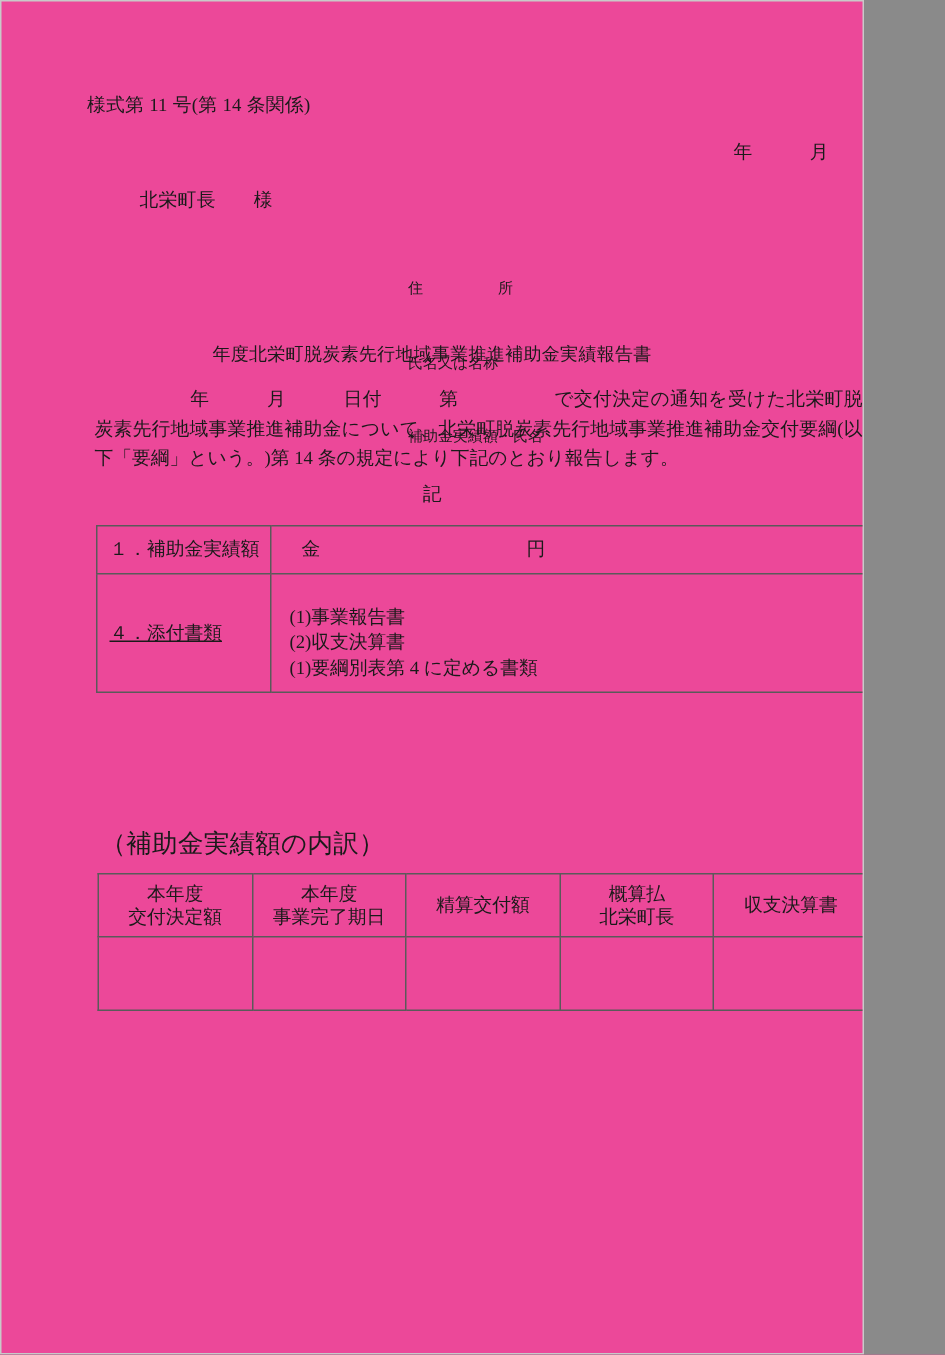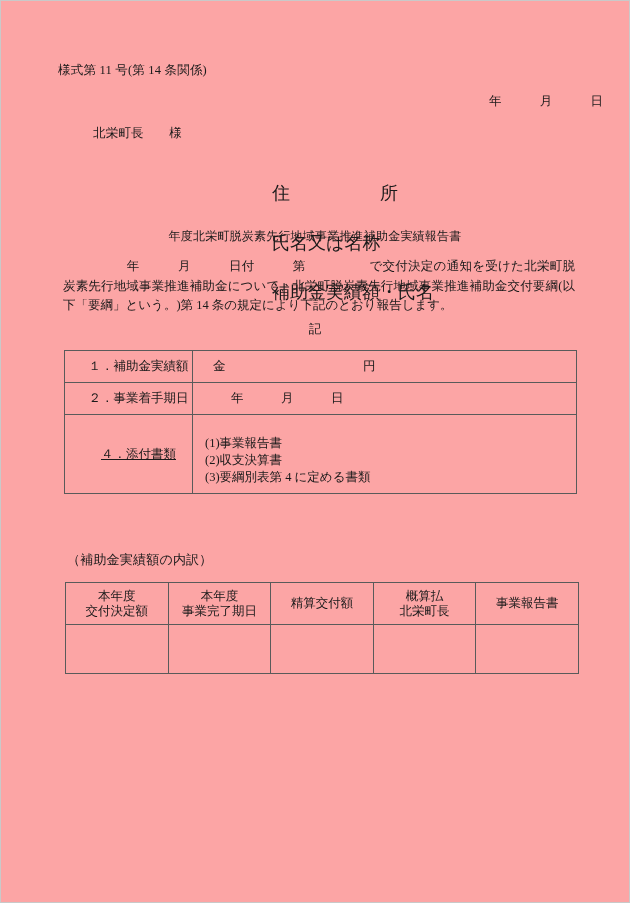--- a/index.html
+++ b/index.html
@@ -3,23 +3,23 @@
 <meta charset="utf-8">
 <title>様式第11号</title>
 <style>
   html, body {
     margin: 0;
     padding: 0;
     background: #8a8a8a;
   }
   .page {
     position: relative;
-    width: 630px;
+    width: 576px;
     height: 903px;
-    background: #fca5a5;
+    background: #ec4899;
     border: 1px solid #c9c9c9;
     box-sizing: border-box;
     overflow: hidden;
     font-family: "Liberation Serif", "DejaVu Serif", serif;
     color: #1a1a1a;
   }
 
   
   .t  { position: absolute; white-space: pre; line-height: 1.0; }
   .f12 { font-size: 12.5px; }
@@ -36,21 +36,21 @@
   .addressee {
     left: 92px; top: 126px;
     letter-spacing: 0.2px;
   }
 
   
   .applicant {
     position: absolute;
     left: 271px; top: 151px;
     line-height: 16.5px;
-    font-size: 18px;
+    font-size: 10px;
     white-space: pre;
   }
   .applicant div { white-space: pre; }
 
   
   .doc-title {
     position: absolute;
     left: 0; right: 0; top: 227px;
     text-align: center;
     font-size: 12px;
@@ -86,22 +86,22 @@
     table-layout: fixed;
     font-size: 12.5px;
   }
   .main-table td {
     border: 1px solid #5a5a5a;
     padding: 0;
     vertical-align: middle;
   }
   .main-table .lbl {
     width: 107px;
-    text-align: center;
-    padding-left: 20px;
+    text-align: left;
+    padding-left: 8px;
     height: 31px;
     white-space: pre;
   }
   .main-table .val {
     padding-left: 20px;
     white-space: pre;
   }
   .main-table .val-indent {
     padding-left: 38px;
     white-space: pre;
@@ -113,21 +113,21 @@
   .attach-list {
     padding: 20px 0 7px 12px;
     line-height: 17px;
   }
   .attach-list div { white-space: pre; }
 
   
   .breakdown-cap {
     position: absolute;
     left: 66px; top: 550px;
-    font-size: 13px;
+    font-size: 17px;
     letter-spacing: 0.2px;
   }
 
   
   .bd-table {
     position: absolute;
     left: 64px;
     top: 581px;
     width: 514px;
     border-collapse: collapse;
@@ -173,30 +173,26 @@
 
   <div class="ki">記</div>
 
   <table class="main-table">
     <tbody>
       <tr>
         <td class="lbl">１．補助金実績額</td>
         <td class="val">金　　　　　　　　　　　円</td>
       </tr>
       <tr>
-        <td class="lbl">２．事業着手期日</td>
-        <td class="val val-indent">年　　　月　　　日</td>
-      </tr>
-      <tr>
         <td class="lbl attach-lbl">４．添付書類</td>
         <td>
           <div class="attach-list">
             <div>(1)事業報告書</div>
             <div>(2)収支決算書</div>
-            <div>(3)要綱別表第 4 に定める書類</div>
+            <div>(1)要綱別表第 4 に定める書類</div>
           </div>
         </td>
       </tr>
     </tbody>
   </table>
 
   <div class="breakdown-cap">（補助金実績額の内訳）</div>
 
   <table class="bd-table">
     <thead>
@@ -211,21 +207,21 @@
         </th>
         <th>
           <span>精算交付額</span>
           <span></span>
         </th>
         <th>
           <span>概算払</span>
           <span>北栄町長</span>
         </th>
         <th>
-          <span>事業報告書</span>
+          <span>収支決算書</span>
           <span></span>
         </th>
       </tr>
     </thead>
     <tbody>
       <tr>
         <td class="empty"></td>
         <td class="empty"></td>
         <td class="empty"></td>
         <td class="empty"></td>

